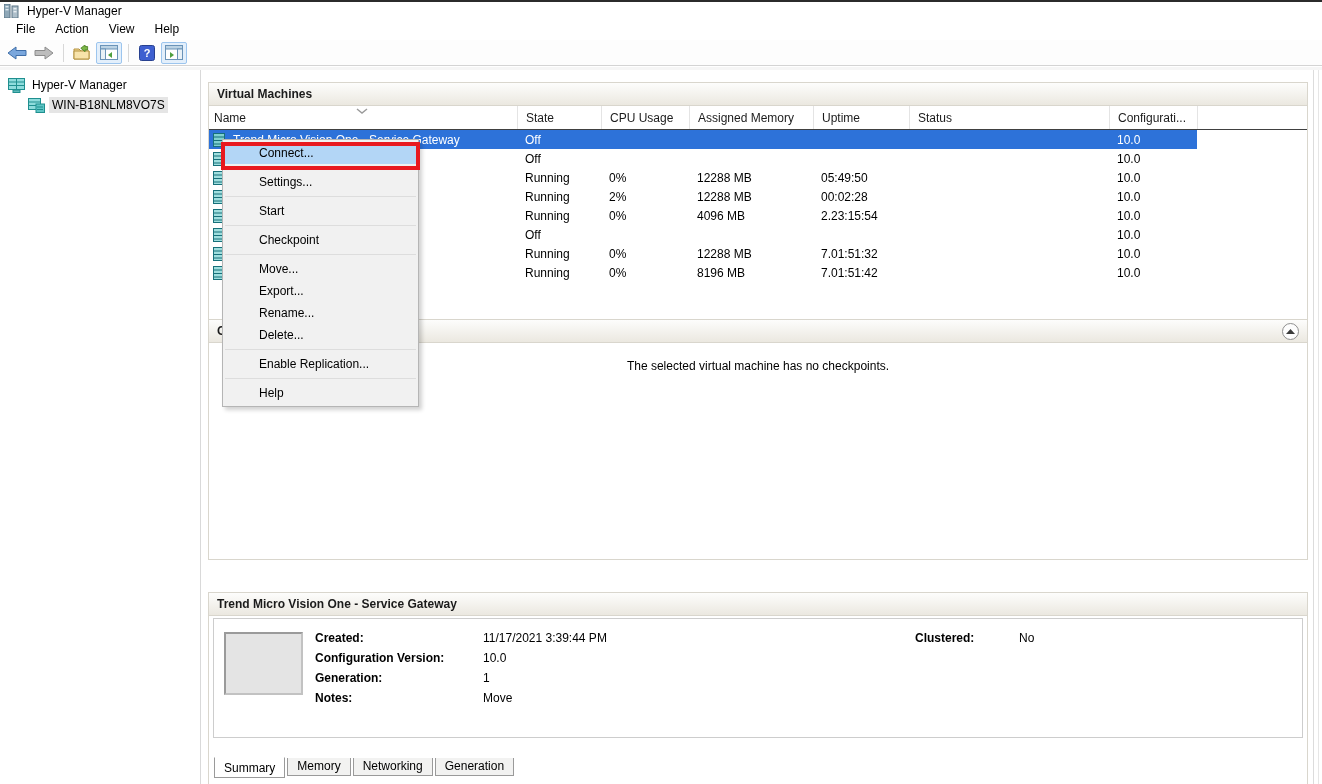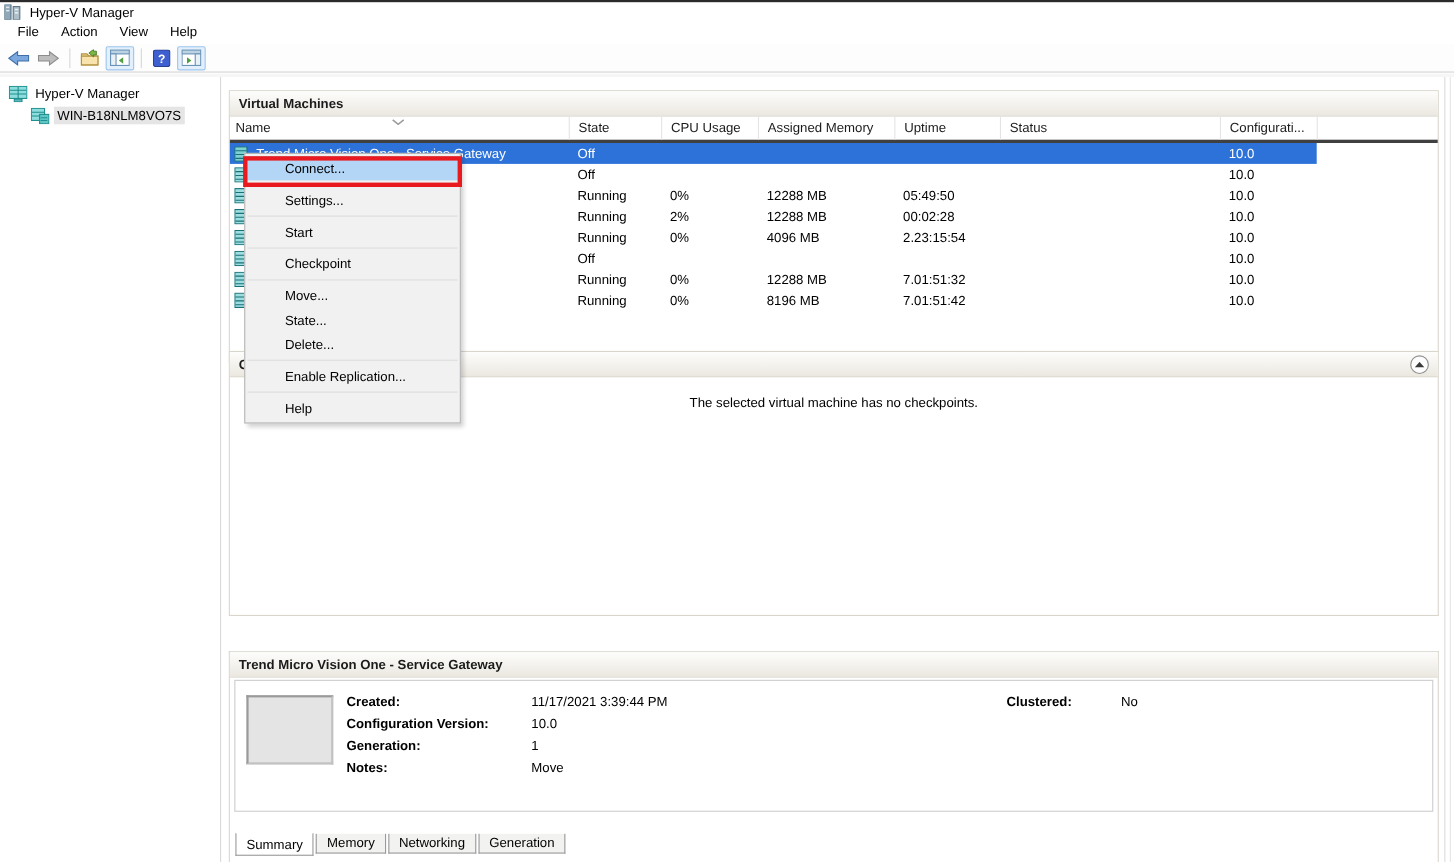--- a/index.html
+++ b/index.html
@@ -35,21 +35,21 @@
   .right-edge { position:absolute; top:70px; left:1313px; width:1px; bottom:0; background:#dcdcdc; }
   .right-edge2 { position:absolute; top:70px; left:1318px; width:1px; bottom:0; background:#e6e6e6; }
 
   
   .panel { position:absolute; left:208px; width:1100px; background:#fff; border:1px solid #d9d6cd; }
   .panel-header { height:23px; background:linear-gradient(#fdfdfc,#ebe8e0); border-bottom:1px solid #d9d6cd; display:flex; align-items:center; padding:0 8px; font-weight:bold; color:#1b1b1b; position:relative; }
   .collapse-btn { position:absolute; right:8px; top:3px; width:17px; height:17px; border:1px solid #8f8f8f; border-radius:50%; background:#fdfdfd; display:flex; align-items:center; justify-content:center; }
 
   
   .vm-panel { top:82px; height:248px; }
-  .thead { display:grid; grid-template-columns:308px 84px 88px 124px 96px 200px 88px 1fr; height:24px; border-bottom:3px solid #404040; position:relative; }
+  .thead { display:grid; grid-template-columns:308px 84px 88px 124px 96px 200px 88px 1fr; height:24px; border-bottom:1px solid #404040; position:relative; }
   .thead .hc { display:flex; align-items:flex-end; padding:0 0 4px 8px; border-left:1px solid #e4e4e4; color:#1b1b1b; overflow:hidden; white-space:nowrap; }
   .thead .hc.first { border-left:none; padding-left:5px; }
   .sort-ind { position:absolute; left:147px; top:2px; }
   .trows { position:relative; }
   .trow { display:grid; grid-template-columns:22px 286px 84px 88px 124px 96px 200px 88px; width:988px; height:19px; align-items:center; }
   .trow .cell { padding-left:8px; white-space:nowrap; overflow:hidden; }
   .trow .cname { padding-left:2px; }
   .trow .cicon { display:flex; align-items:center; justify-content:center; height:19px; }
   .trow.sel { background:#2d72d9; color:#fff; }
 
@@ -396,19 +396,20 @@
     <span class="annot"></span>
   </div>
   <div class="ctx-sep"></div>
   <div class="ctx-item"><span>Settings...</span></div>
   <div class="ctx-sep"></div>
   <div class="ctx-item"><span>Start</span></div>
   <div class="ctx-sep"></div>
   <div class="ctx-item"><span>Checkpoint</span></div>
   <div class="ctx-sep"></div>
   <div class="ctx-item"><span>Move...</span></div>
-  <div class="ctx-item"><span>State...</span></div>
+  <div class="ctx-item"><span>Export...</span></div>
+  <div class="ctx-item"><span>Rename...</span></div>
   <div class="ctx-item"><span>Delete...</span></div>
   <div class="ctx-sep"></div>
   <div class="ctx-item"><span>Enable Replication...</span></div>
   <div class="ctx-sep"></div>
   <div class="ctx-item"><span>Help</span></div>
 </div>
 
 </body></html>

